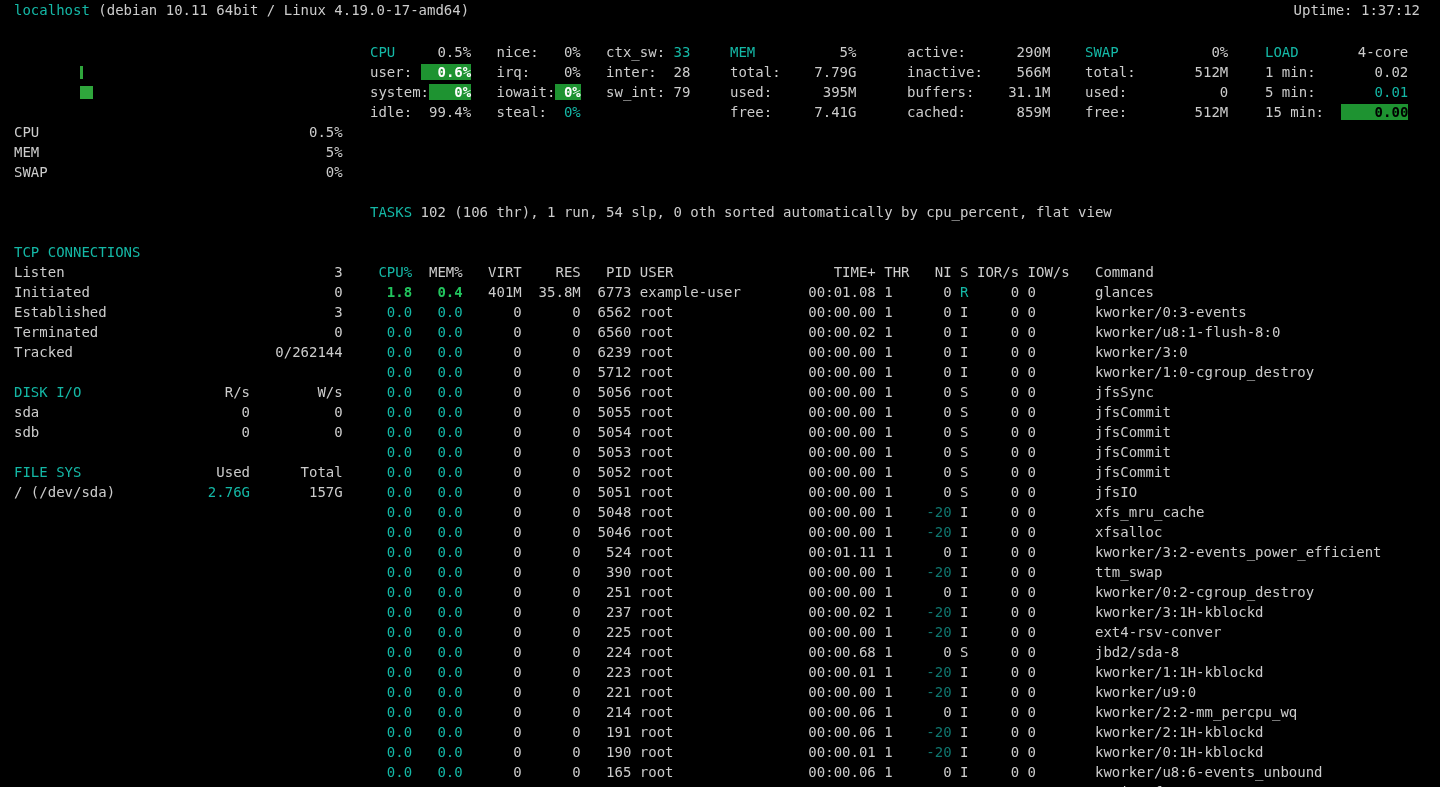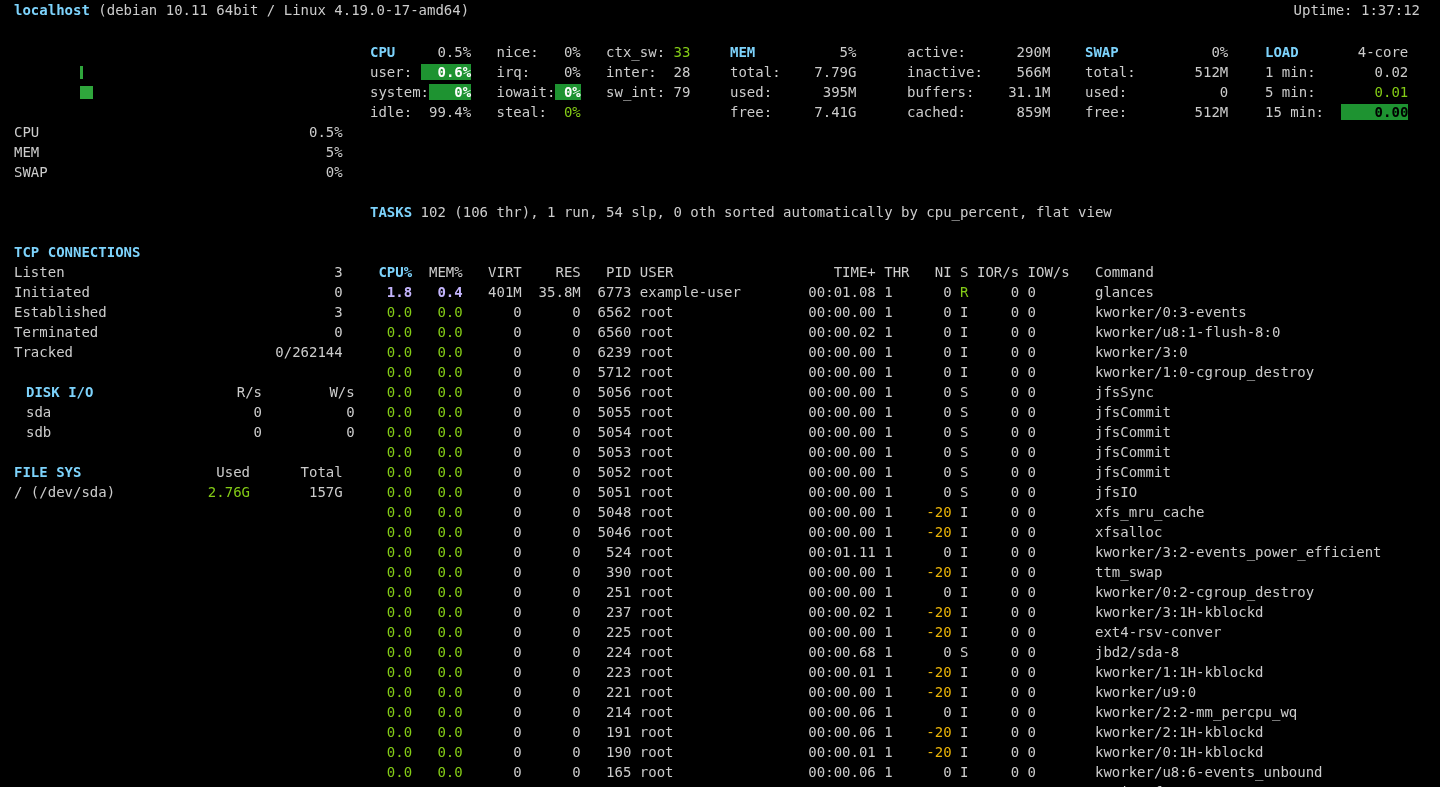--- a/index.html
+++ b/index.html
@@ -1,24 +1,24 @@
 <!DOCTYPE html>
 <html><head>
 <meta charset="utf-8">
 <style>
   html,body{margin:0;padding:0}
   body{width:1440px;height:787px;background:#000;overflow:hidden;position:relative;
        font-family:"DejaVu Sans Mono",monospace;font-size:14px;line-height:20px;color:#cccccc}
   .screen{position:absolute;inset:0}
   .t{position:absolute;white-space:pre}
   .ln{height:20px}
-  .b{color:#7dd3fc;font-weight:bold}
-  .g{color:#84cc16}
-  .gb{color:#c4b5fd;font-weight:bold}
-  .p{color:#eab308}
+  .b{color:#14b8a6;font-weight:normal}
+  .g{color:#14b8a6}
+  .gb{color:#22c55e;font-weight:bold}
+  .p{color:#0f766e}
   .hl{background:#1e9331;color:#ffffff;font-weight:bold}
   .hlw{background:#1e9331;color:#000000;font-weight:bold}
   .bar{position:absolute;background:#2fa63c}
 </style>
 </head>
 <body>
 
 <div class="screen">
 
   <div class="t" style="left:14px;top:0"><span class="b">localhost</span><span> (debian 10.11 64bit / Linux 4.19.0-17-amd64)</span></div>
@@ -29,21 +29,21 @@
     <div class="bar" id="bar-cpu" style="left:66px;top:24px;width:3px;height:13px"></div>
     <div class="bar" id="bar-mem" style="left:66px;top:44px;width:13px;height:13px"></div>
   <div class="ln"><span>CPU     </span><span>                           0.5%</span></div><div class="ln"><span>MEM     </span><span>                             5%</span></div><div class="ln"><span>SWAP    </span><span>                             0%</span></div></div>
 
   <div class="t" id="cpu" style="left:370px;top:42px"><div class="ln"><span class="b">CPU</span><span>     0.5%</span><span>   </span><span>nice:</span><span>   0%</span><span>   </span><span>ctx_sw:</span><span class="g"> 33</span></div><div class="ln"><span>user:</span><span> </span><span class="hl">  0.6%</span><span>   </span><span>irq:</span><span>    0%</span><span>   </span><span>inter:</span><span>  28</span></div><div class="ln"><span>system:</span><span class="hl">   0%</span><span>   </span><span>iowait:</span><span class="hl"> 0%</span><span>   </span><span>sw_int:</span><span> 79</span></div><div class="ln"><span>idle:</span><span>  99.4%</span><span>   </span><span>steal:</span><span class="g">  0%</span></div></div>
   <div class="t" id="mem" style="left:730px;top:42px"><div class="ln"><span class="b">MEM</span><span>          5%</span><span>      </span><span>active:  </span><span>    290M</span></div><div class="ln"><span>total:</span><span>    7.79G</span><span>      </span><span>inactive:</span><span>    566M</span></div><div class="ln"><span>used: </span><span>     395M</span><span>      </span><span>buffers: </span><span>   31.1M</span></div><div class="ln"><span>free: </span><span>    7.41G</span><span>      </span><span>cached:  </span><span>    859M</span></div></div>
   <div class="t" id="swap" style="left:1085px;top:42px"><div class="ln"><span class="b">SWAP</span><span>           0%</span></div><div class="ln"><span>total:</span><span>       512M</span></div><div class="ln"><span>used: </span><span>          0</span></div><div class="ln"><span>free: </span><span>       512M</span></div></div>
   <div class="t" id="load" style="left:1265px;top:42px"><div class="ln"><span class="b">LOAD</span><span>       4-core</span></div><div class="ln"><span>1 min: </span><span>      0.02</span></div><div class="ln"><span>5 min: </span><span class="g">      0.01</span></div><div class="ln"><span>15 min:</span><span>  </span><span class="hlw">    0.00</span></div></div>
 
   <div class="t" id="tcp" style="left:14px;top:242px"><div class="ln"><span class="b">TCP CONNECTIONS</span></div><div class="ln"><span>Listen                     </span><span>           3</span></div><div class="ln"><span>Initiated                  </span><span>           0</span></div><div class="ln"><span>Established                </span><span>           3</span></div><div class="ln"><span>Terminated                 </span><span>           0</span></div><div class="ln"><span>Tracked                    </span><span>    0/262144</span></div></div>
-  <div class="t" id="disk" style="left:26px;top:382px"><div class="ln"><span class="b">DISK I/O        </span><span>         R/s</span><span>        W/s</span></div><div class="ln"><span>sda             </span><span>           0</span><span>          0</span></div><div class="ln"><span>sdb             </span><span>           0</span><span>          0</span></div></div>
+  <div class="t" id="disk" style="left:14px;top:382px"><div class="ln"><span class="b">DISK I/O        </span><span>         R/s</span><span>        W/s</span></div><div class="ln"><span>sda             </span><span>           0</span><span>          0</span></div><div class="ln"><span>sdb             </span><span>           0</span><span>          0</span></div></div>
   <div class="t" id="fs" style="left:14px;top:462px"><div class="ln"><span class="b">FILE SYS        </span><span>        Used</span><span>      Total</span></div><div class="ln"><span>/ (/dev/sda)    </span><span class="g">       2.76G</span><span>       157G</span></div></div>
 
 
   <div class="t" style="left:370px;top:202px"><span class="b">TASKS</span><span> </span><span>102 (106 thr), 1 run, 54 slp, 0 oth sorted automatically by cpu_percent, flat view</span></div>
 
   <div class="t" id="ptable" style="left:370px;top:262px"><div class="ln"><span class="b"> CPU%</span><span>  MEM%</span><span>   VIRT</span><span>    RES</span><span>   PID</span><span> USER                </span><span>   TIME+</span><span> THR</span><span>   NI</span><span> S</span><span> IOR/s</span><span> IOW/s</span><span>   Command</span></div><div class="ln"><span class="gb">  1.8</span><span class="gb">   0.4</span><span>   401M</span><span>  35.8M</span><span>  6773</span><span> example-user        </span><span>00:01.08</span><span> 1  </span><span>    0</span><span class="g"> R</span><span>     0</span><span> 0</span><span>       glances</span></div><div class="ln"><span class="g">  0.0</span><span class="g">   0.0</span><span>      0</span><span>      0</span><span>  6562</span><span> root                </span><span>00:00.00</span><span> 1  </span><span>    0</span><span> I</span><span>     0</span><span> 0</span><span>       kworker/0:3-events</span></div><div class="ln"><span class="g">  0.0</span><span class="g">   0.0</span><span>      0</span><span>      0</span><span>  6560</span><span> root                </span><span>00:00.02</span><span> 1  </span><span>    0</span><span> I</span><span>     0</span><span> 0</span><span>       kworker/u8:1-flush-8:0</span></div><div class="ln"><span class="g">  0.0</span><span class="g">   0.0</span><span>      0</span><span>      0</span><span>  6239</span><span> root                </span><span>00:00.00</span><span> 1  </span><span>    0</span><span> I</span><span>     0</span><span> 0</span><span>       kworker/3:0</span></div><div class="ln"><span class="g">  0.0</span><span class="g">   0.0</span><span>      0</span><span>      0</span><span>  5712</span><span> root                </span><span>00:00.00</span><span> 1  </span><span>    0</span><span> I</span><span>     0</span><span> 0</span><span>       kworker/1:0-cgroup_destroy</span></div><div class="ln"><span class="g">  0.0</span><span class="g">   0.0</span><span>      0</span><span>      0</span><span>  5056</span><span> root                </span><span>00:00.00</span><span> 1  </span><span>    0</span><span> S</span><span>     0</span><span> 0</span><span>       jfsSync</span></div><div class="ln"><span class="g">  0.0</span><span class="g">   0.0</span><span>      0</span><span>      0</span><span>  5055</span><span> root                </span><span>00:00.00</span><span> 1  </span><span>    0</span><span> S</span><span>     0</span><span> 0</span><span>       jfsCommit</span></div><div class="ln"><span class="g">  0.0</span><span class="g">   0.0</span><span>      0</span><span>      0</span><span>  5054</span><span> root                </span><span>00:00.00</span><span> 1  </span><span>    0</span><span> S</span><span>     0</span><span> 0</span><span>       jfsCommit</span></div><div class="ln"><span class="g">  0.0</span><span class="g">   0.0</span><span>      0</span><span>      0</span><span>  5053</span><span> root                </span><span>00:00.00</span><span> 1  </span><span>    0</span><span> S</span><span>     0</span><span> 0</span><span>       jfsCommit</span></div><div class="ln"><span class="g">  0.0</span><span class="g">   0.0</span><span>      0</span><span>      0</span><span>  5052</span><span> root                </span><span>00:00.00</span><span> 1  </span><span>    0</span><span> S</span><span>     0</span><span> 0</span><span>       jfsCommit</span></div><div class="ln"><span class="g">  0.0</span><span class="g">   0.0</span><span>      0</span><span>      0</span><span>  5051</span><span> root                </span><span>00:00.00</span><span> 1  </span><span>    0</span><span> S</span><span>     0</span><span> 0</span><span>       jfsIO</span></div><div class="ln"><span class="g">  0.0</span><span class="g">   0.0</span><span>      0</span><span>      0</span><span>  5048</span><span> root                </span><span>00:00.00</span><span> 1  </span><span class="p">  -20</span><span> I</span><span>     0</span><span> 0</span><span>       xfs_mru_cache</span></div><div class="ln"><span class="g">  0.0</span><span class="g">   0.0</span><span>      0</span><span>      0</span><span>  5046</span><span> root                </span><span>00:00.00</span><span> 1  </span><span class="p">  -20</span><span> I</span><span>     0</span><span> 0</span><span>       xfsalloc</span></div><div class="ln"><span class="g">  0.0</span><span class="g">   0.0</span><span>      0</span><span>      0</span><span>   524</span><span> root                </span><span>00:01.11</span><span> 1  </span><span>    0</span><span> I</span><span>     0</span><span> 0</span><span>       kworker/3:2-events_power_efficient</span></div><div class="ln"><span class="g">  0.0</span><span class="g">   0.0</span><span>      0</span><span>      0</span><span>   390</span><span> root                </span><span>00:00.00</span><span> 1  </span><span class="p">  -20</span><span> I</span><span>     0</span><span> 0</span><span>       ttm_swap</span></div><div class="ln"><span class="g">  0.0</span><span class="g">   0.0</span><span>      0</span><span>      0</span><span>   251</span><span> root                </span><span>00:00.00</span><span> 1  </span><span>    0</span><span> I</span><span>     0</span><span> 0</span><span>       kworker/0:2-cgroup_destroy</span></div><div class="ln"><span class="g">  0.0</span><span class="g">   0.0</span><span>      0</span><span>      0</span><span>   237</span><span> root                </span><span>00:00.02</span><span> 1  </span><span class="p">  -20</span><span> I</span><span>     0</span><span> 0</span><span>       kworker/3:1H-kblockd</span></div><div class="ln"><span class="g">  0.0</span><span class="g">   0.0</span><span>      0</span><span>      0</span><span>   225</span><span> root                </span><span>00:00.00</span><span> 1  </span><span class="p">  -20</span><span> I</span><span>     0</span><span> 0</span><span>       ext4-rsv-conver</span></div><div class="ln"><span class="g">  0.0</span><span class="g">   0.0</span><span>      0</span><span>      0</span><span>   224</span><span> root                </span><span>00:00.68</span><span> 1  </span><span>    0</span><span> S</span><span>     0</span><span> 0</span><span>       jbd2/sda-8</span></div><div class="ln"><span class="g">  0.0</span><span class="g">   0.0</span><span>      0</span><span>      0</span><span>   223</span><span> root                </span><span>00:00.01</span><span> 1  </span><span class="p">  -20</span><span> I</span><span>     0</span><span> 0</span><span>       kworker/1:1H-kblockd</span></div><div class="ln"><span class="g">  0.0</span><span class="g">   0.0</span><span>      0</span><span>      0</span><span>   221</span><span> root                </span><span>00:00.00</span><span> 1  </span><span class="p">  -20</span><span> I</span><span>     0</span><span> 0</span><span>       kworker/u9:0</span></div><div class="ln"><span class="g">  0.0</span><span class="g">   0.0</span><span>      0</span><span>      0</span><span>   214</span><span> root                </span><span>00:00.06</span><span> 1  </span><span>    0</span><span> I</span><span>     0</span><span> 0</span><span>       kworker/2:2-mm_percpu_wq</span></div><div class="ln"><span class="g">  0.0</span><span class="g">   0.0</span><span>      0</span><span>      0</span><span>   191</span><span> root                </span><span>00:00.06</span><span> 1  </span><span class="p">  -20</span><span> I</span><span>     0</span><span> 0</span><span>       kworker/2:1H-kblockd</span></div><div class="ln"><span class="g">  0.0</span><span class="g">   0.0</span><span>      0</span><span>      0</span><span>   190</span><span> root                </span><span>00:00.01</span><span> 1  </span><span class="p">  -20</span><span> I</span><span>     0</span><span> 0</span><span>       kworker/0:1H-kblockd</span></div><div class="ln"><span class="g">  0.0</span><span class="g">   0.0</span><span>      0</span><span>      0</span><span>   165</span><span> root                </span><span>00:00.06</span><span> 1  </span><span>    0</span><span> I</span><span>     0</span><span> 0</span><span>       kworker/u8:6-events_unbound</span></div><div class="ln"><span class="g">  0.0</span><span class="g">   0.0</span><span>      0</span><span>      0</span><span>   163</span><span> root                </span><span>00:00.00</span><span> 1  </span><span class="p">  -20</span><span> I</span><span>     0</span><span> 0</span><span>       scsi_tmf_7</span></div></div>
 
 </div>
 
 </body></html>

